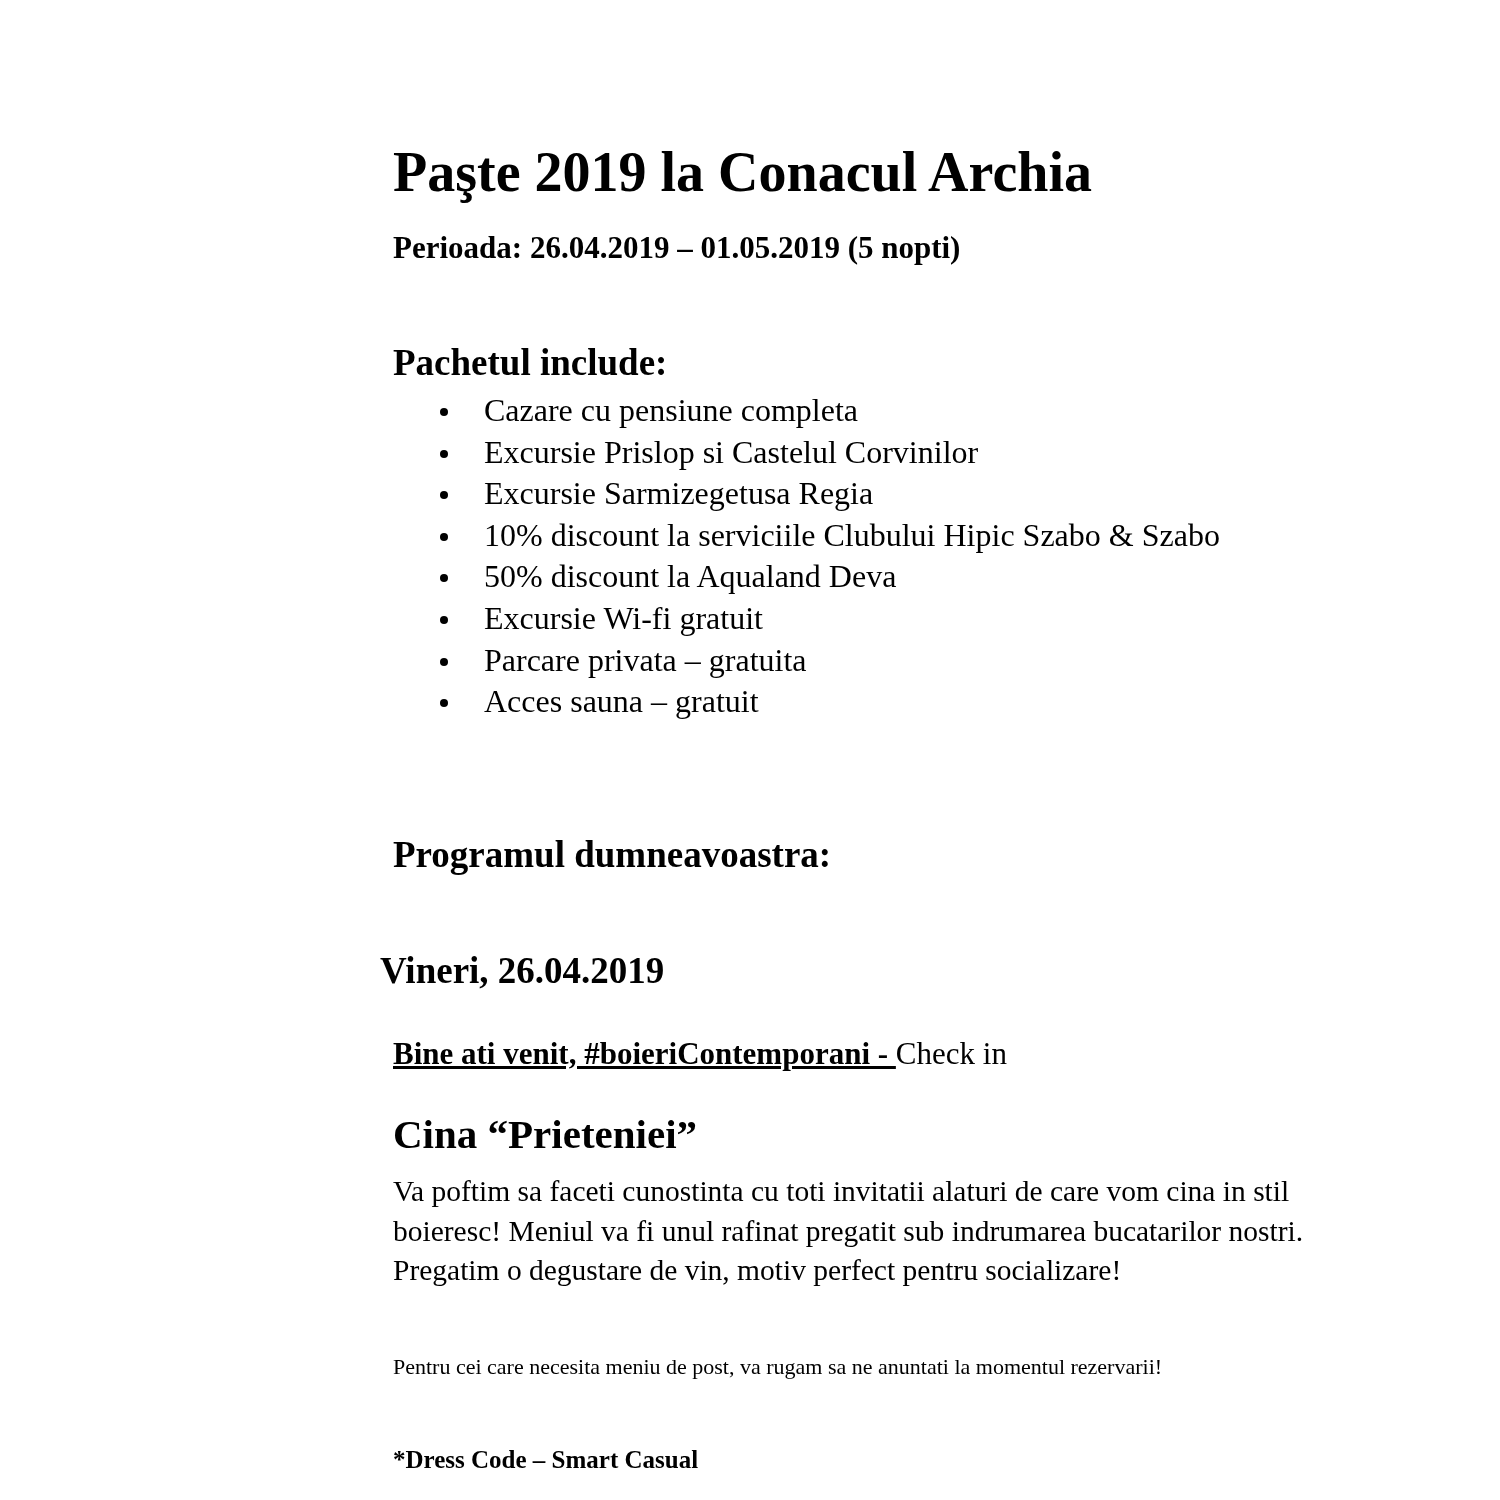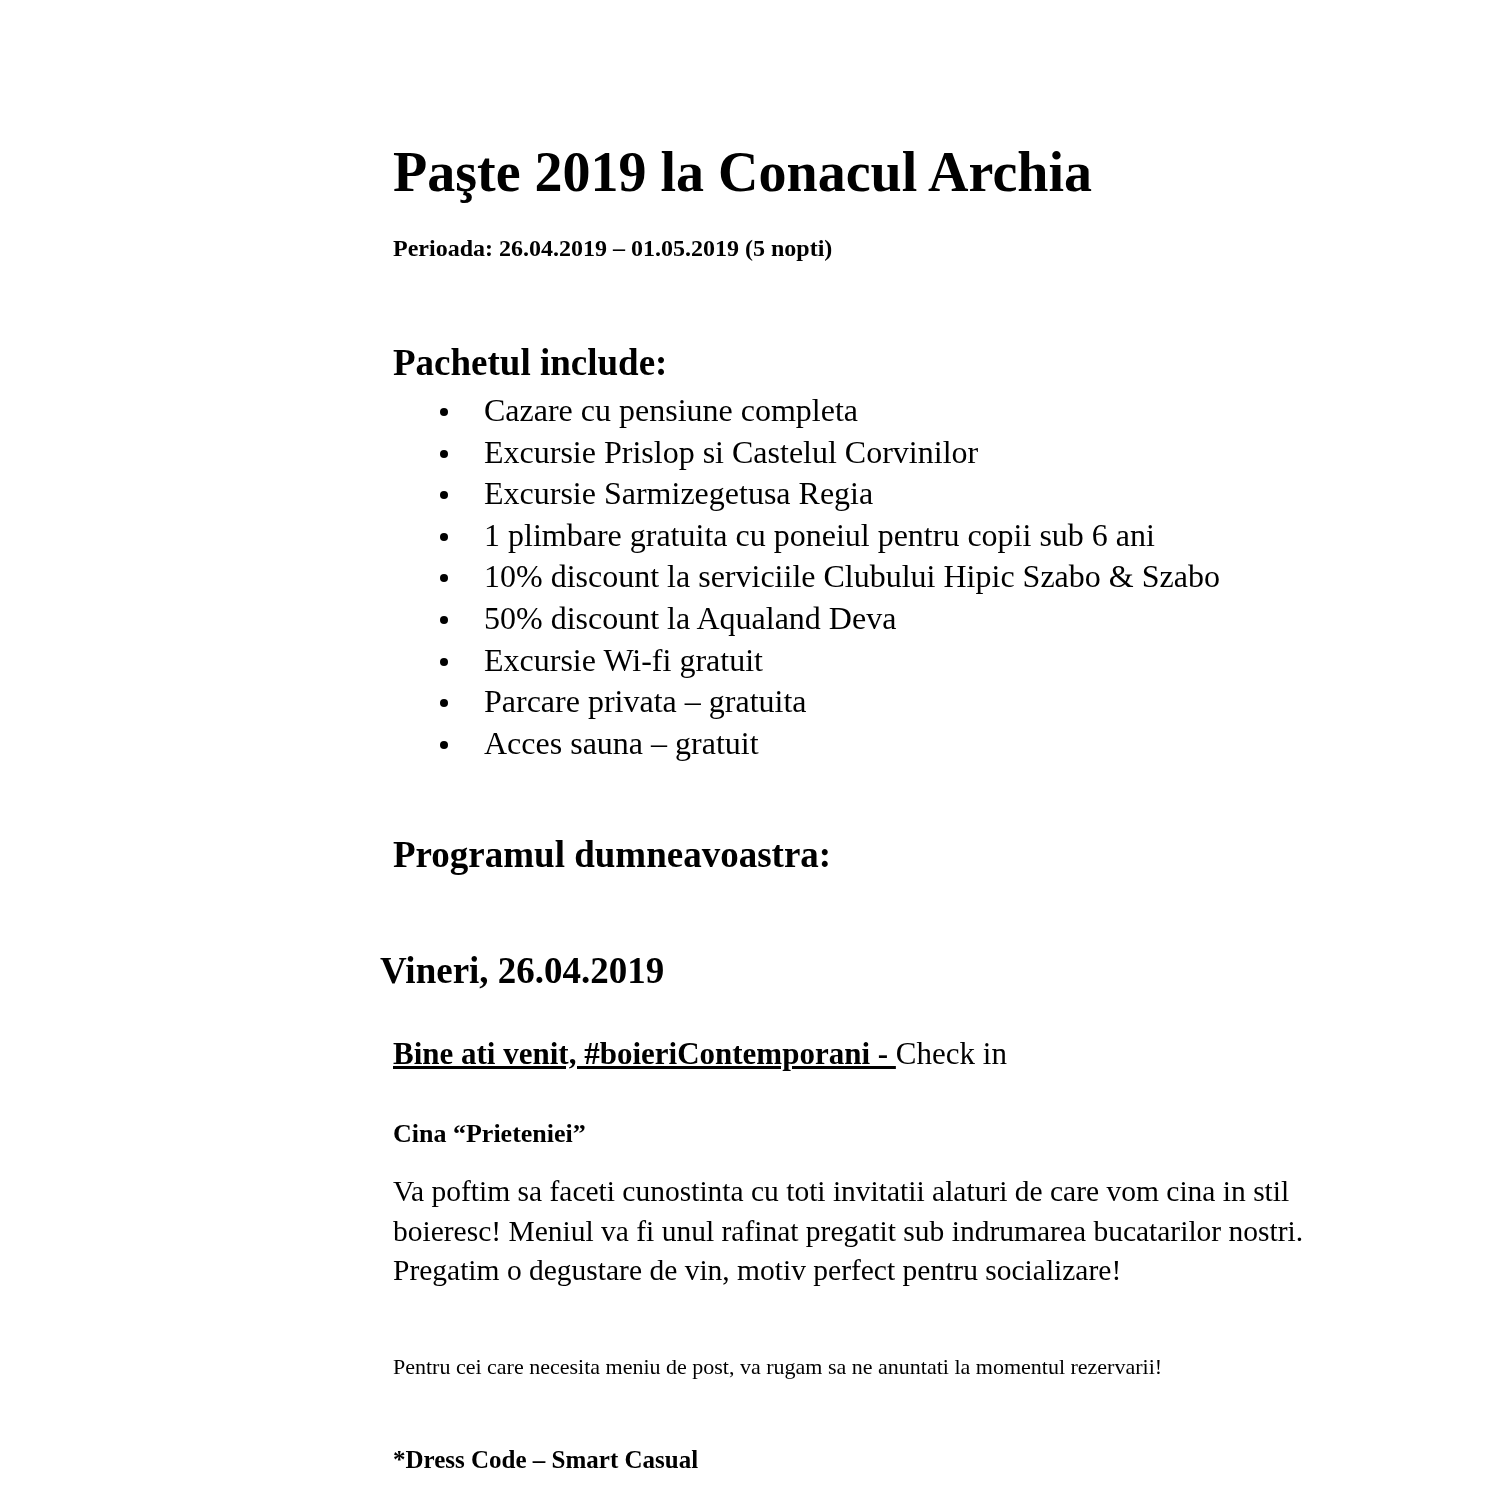--- a/index.html
+++ b/index.html
@@ -23,21 +23,21 @@
     .abs { position: absolute; white-space: nowrap; }
     .title {
       left: 393px; top: 136px;
       font-size: 56px;
       font-weight: bold;
       line-height: 72px;
       letter-spacing: 0px;
     }
     .period {
       left: 393px; top: 228px;
-      font-size: 24px;
+      font-size: 31px;
       font-weight: bold;
       line-height: 40px;
     }
     .h2 {
       font-size: 37px;
       font-weight: bold;
       line-height: 46px;
     }
     .includes-heading { left: 393px; top: 340px; }
     .include-list {
@@ -65,21 +65,21 @@
     .program-heading { left: 393px; top: 832px; }
     .day-heading { left: 380px; top: 948px; }
     .welcome {
       left: 393px; top: 1034px;
       font-size: 31px;
       line-height: 40px;
     }
     .welcome .b { font-weight: bold; text-decoration: underline; }
     .dinner-title {
       left: 393px; top: 1114px;
-      font-size: 26px;
+      font-size: 41px;
       font-weight: bold;
       line-height: 40px;
     }
     .dinner-desc {
       position: absolute;
       left: 393px; top: 1172px;
       width: 980px;
       font-size: 29.5px;
       line-height: 39.5px;
       margin: 0;
@@ -107,21 +107,20 @@
   <div class="abs title">Paşte 2019 la Conacul Archia</div>
 
   <div class="abs period">Perioada: 26.04.2019 – 01.05.2019 (5 nopti)</div>
 
   <div class="abs h2 includes-heading">Pachetul include:</div>
 
   <ul class="include-list">
     <li><span class="bullet"></span><span>Cazare cu pensiune completa</span></li>
     <li><span class="bullet"></span><span>Excursie Prislop si Castelul Corvinilor</span></li>
     <li><span class="bullet"></span><span>Excursie Sarmizegetusa Regia</span></li>
-    <li><span class="bullet"></span><span>1 plimbare gratuita cu poneiul pentru copii sub 6 ani</span></li>
     <li><span class="bullet"></span><span>10% discount la serviciile Clubului Hipic Szabo &amp; Szabo</span></li>
     <li><span class="bullet"></span><span>50% discount la Aqualand Deva</span></li>
     <li><span class="bullet"></span><span>Excursie Wi-fi gratuit</span></li>
     <li><span class="bullet"></span><span>Parcare privata – gratuita</span></li>
     <li><span class="bullet"></span><span>Acces sauna – gratuit</span></li>
   </ul>
 
   <div class="abs h2 program-heading">Programul dumneavoastra:</div>
 
   <div class="abs h2 day-heading">Vineri, 26.04.2019</div>

